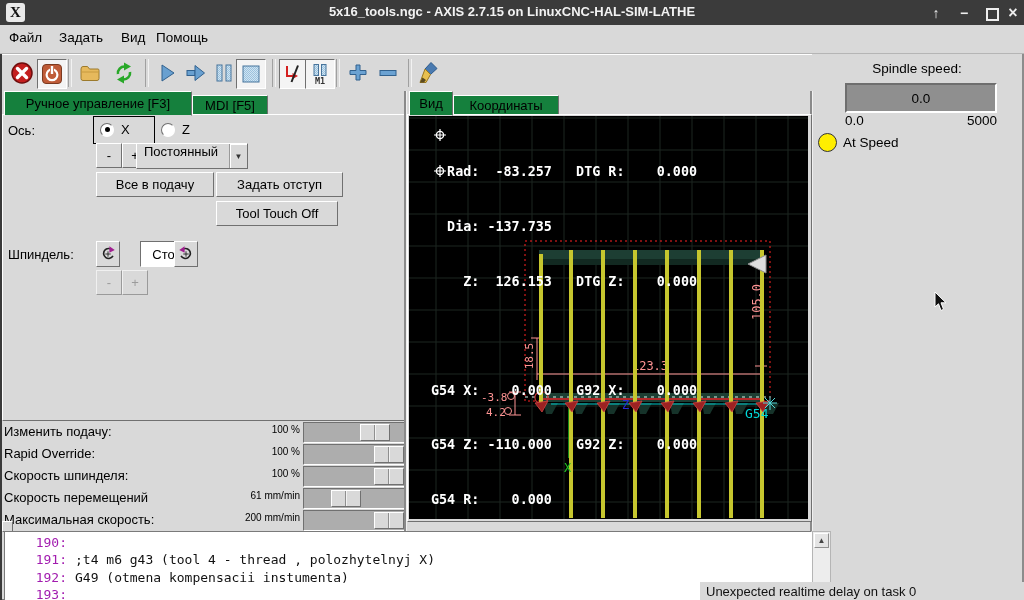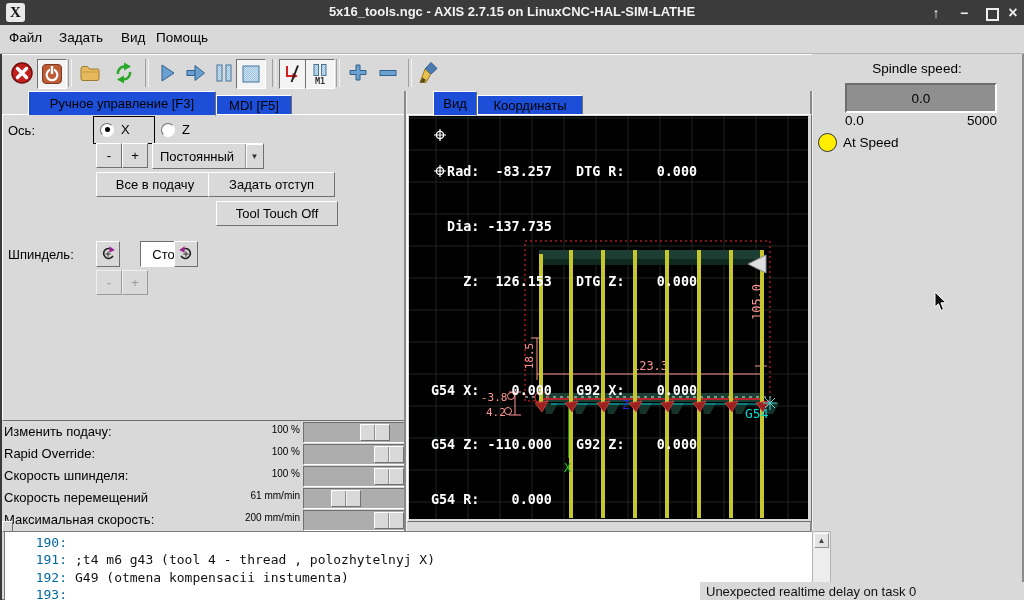--- a/index.html
+++ b/index.html
@@ -19,22 +19,22 @@
   #btn-maximize-box{left:986px;top:8px;width:9px;height:9px;border:2px solid #eee;}
   
   #menubar{left:0;top:25px;width:1024px;height:28px;background:#d9d9d9;border-bottom:1px solid #b5b5b5;}
   .menu-item{top:5px;font-size:13.5px;}
   
   #toolbar{left:2px;top:54px;width:810px;height:37px;background:#d9d9d9;border-top:1px solid #fff;}
   .tbtn{top:4px;width:28px;height:28px;display:flex;align-items:center;justify-content:center;}
   .tbtn.pressed{border:1px solid;border-color:#707070 #fff #fff #707070;background:#f4f4f4;}
   .tsep{top:4px;width:2px;height:28px;border-left:1px solid #a0a0a0;border-right:1px solid #f2f2f2;}
   
-  .tab{font-size:13px;background:#1d4ed8;border:1px solid;border-color:#fff #707070 transparent #fff;
-       display:flex;align-items:center;justify-content:center;margin-left:24px;}
+  .tab{font-size:13px;background:#15803d;border:1px solid;border-color:#fff #707070 transparent #fff;
+       display:flex;align-items:center;justify-content:center;}
   #left-page{left:2px;top:114px;width:402px;height:305px;}
   .lbl{font-size:13px;}
   .btn{font-size:13px;display:flex;align-items:center;justify-content:center;cursor:default;}
   .btn.raised{border:1px solid;border-color:#fff #707070 #707070 #fff;}
   .radio{width:12px;height:12px;border-radius:50%;background:#fff;border:1px solid;border-color:#707070 #fff #fff #707070;display:flex;align-items:center;justify-content:center;}
   .radio .dot{width:5px;height:5px;border-radius:50%;background:#000;}
   .combo-arrow{width:17px;height:100%;display:flex;align-items:center;justify-content:center;font-size:8px;color:#333;border-left:1px solid #9a9a9a;box-shadow:inset 1px 1px 0 #fff;}
   .disabled{color:#9b9b9b;}
   
   .ov-row{position:absolute;left:0;width:320px;height:22px;}
@@ -46,21 +46,21 @@
   
   #preview-border{left:407px;top:114px;width:403px;height:406px;border:1px solid;border-color:#fff #707070 #707070 #fff;background:#d9d9d9;}
   #preview-canvas{left:409px;top:116px;width:399px;height:403px;background:#000;}
   #dro{left:22px;top:11px;font-family:"DejaVu Sans Mono",monospace;font-weight:bold;font-size:13.4px;line-height:18.2px;color:#fff;white-space:pre;}
   .dro-cross{position:absolute;left:25px;}
   
   .vsash{width:2px;background:#8a8a8a;box-shadow:1px 0 0 #f0f0f0;}
   
   #gcode{left:4px;top:531px;width:806px;height:69px;background:#fff;border:1px solid;border-color:#7a7a7a #fff #fff #7a7a7a;overflow:hidden;}
   .gline{height:17.4px;font-family:"DejaVu Sans Mono",monospace;font-size:13px;white-space:pre;display:flex;}
-  .gnum{display:inline-block;width:62px;text-align:right;color:#0369a1;margin-right:8px;flex:none;}
+  .gnum{display:inline-block;width:62px;text-align:right;color:#a21caf;margin-right:8px;flex:none;}
   .gcode-text{color:#111;}
   #gscroll{left:812px;top:531px;width:17px;height:55px;background:#ededed;border:1px solid #b5b5b5;}
   #gscroll-up{left:1px;top:1px;width:13px;height:13px;background:#e4e4e4;border:1px solid;border-color:#fff #909090 #909090 #fff;
               display:flex;align-items:center;justify-content:center;font-size:8px;color:#444;}
   
   #spindle-title{left:814px;top:61px;width:206px;text-align:center;font-size:13.5px;}
   #spindle-bar{left:845px;top:83px;width:148px;height:26px;background:#8f8f8f;border:2px solid;border-color:#6e6e6e #fff #fff #6e6e6e;
                display:flex;align-items:center;justify-content:center;font-size:13.5px;}
   #spindle-range{left:845px;top:113px;width:152px;display:flex;justify-content:space-between;font-size:13.5px;}
   #at-speed-led{left:818px;top:133px;width:17px;height:17px;border-radius:50%;background:#ffee00;border:1.5px solid #333;}
@@ -204,27 +204,27 @@
       </span>
     <span class="lbl">X</span>
   </div>
   <div class="abs" style="left:161px;top:122px;display:flex;align-items:center;gap:7px;">
     <span class="radio"></span>
     <span class="lbl">Z</span>
   </div>
 
   <div class="abs btn raised" style="left:96px;top:143px;width:24px;height:23px;">-</div>
   <div class="abs btn raised" style="left:122px;top:143px;width:24px;height:23px;">+</div>
-  <div class="abs raised" style="left:152px;top:143px;width:110px;height:24px;display:flex;align-items:center;">
+  <div class="abs raised" style="left:136px;top:143px;width:110px;height:24px;display:flex;">
     <span class="lbl" style="flex:1;padding-left:7px;">Постоянный</span>
     <span class="combo-arrow">▼</span>
   </div>
 
   <div class="abs btn raised" style="left:96px;top:172px;width:116px;height:23px;">Все в подачу</div>
-  <div class="abs btn raised" style="left:208px;top:172px;width:125px;height:23px;">Задать отступ</div>
+  <div class="abs btn raised" style="left:216px;top:172px;width:125px;height:23px;">Задать отступ</div>
   <div class="abs btn raised" style="left:216px;top:201px;width:120px;height:23px;">Tool Touch Off</div>
 
   <span class="abs lbl" style="left:8px;top:247px;">Шпиндель:</span>
   <div class="abs btn raised" style="left:96px;top:241px;width:22px;height:24px;">
     <svg width="18" height="18" viewBox="0 0 20 20">
       <path d="M14.5 5.5 A5.5 5.5 0 1 0 15.5 12" fill="none" stroke="#222" stroke-width="1.8"></path>
       <polygon points="11.5,1.5 17.5,5.5 11.5,8.5" fill="#a02090"></polygon>
       <path d="M7 10 h6 M10 7 v6" stroke="#222" stroke-width="1"></path>
     </svg>
   </div>

